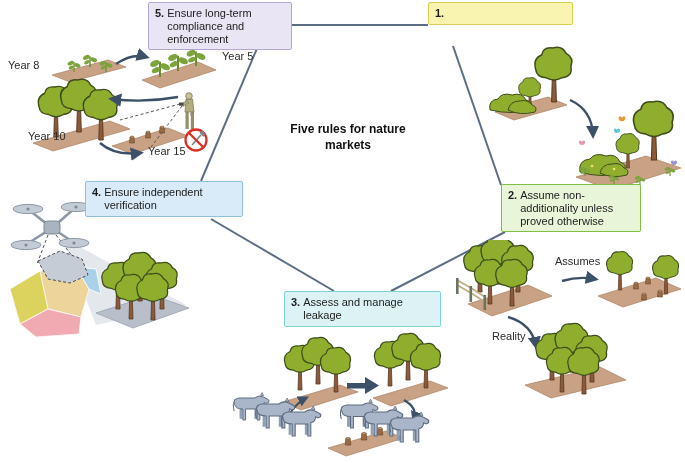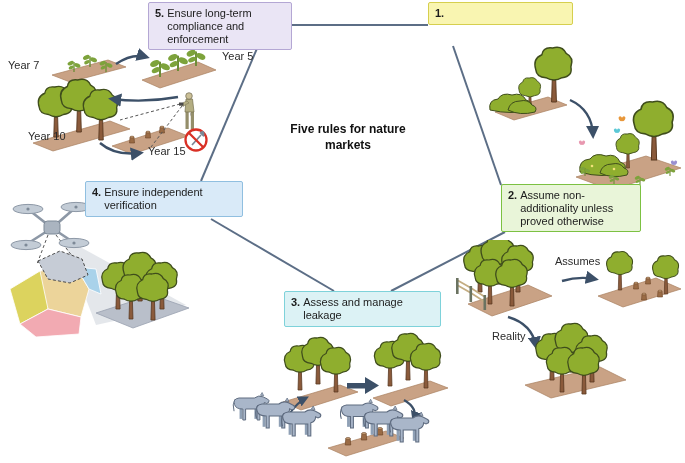--- a/index.html
+++ b/index.html
@@ -275,20 +275,20 @@
     <span class="num">4.</span>
     <span>Ensure independent verification</span>
   </div>
   <div class="rule rule5">
     <span class="num">5.</span>
     <span>Ensure long-term compliance and enforcement</span>
   </div>
 
   <div class="title">Five rules for nature markets</div>
 
-  <div class="lbl" id="lbl-year1">Year 7</div>
+  <div class="lbl" id="lbl-year1">Year 8</div>
   <div class="lbl" id="lbl-year5">Year 5</div>
   <div class="lbl" id="lbl-year10">Year 10</div>
   <div class="lbl" id="lbl-year15">Year 15</div>
   <div class="lbl" id="lbl-assumes">Assumes</div>
   <div class="lbl" id="lbl-reality">Reality</div>
 
 </div>
 
 </body></html>

